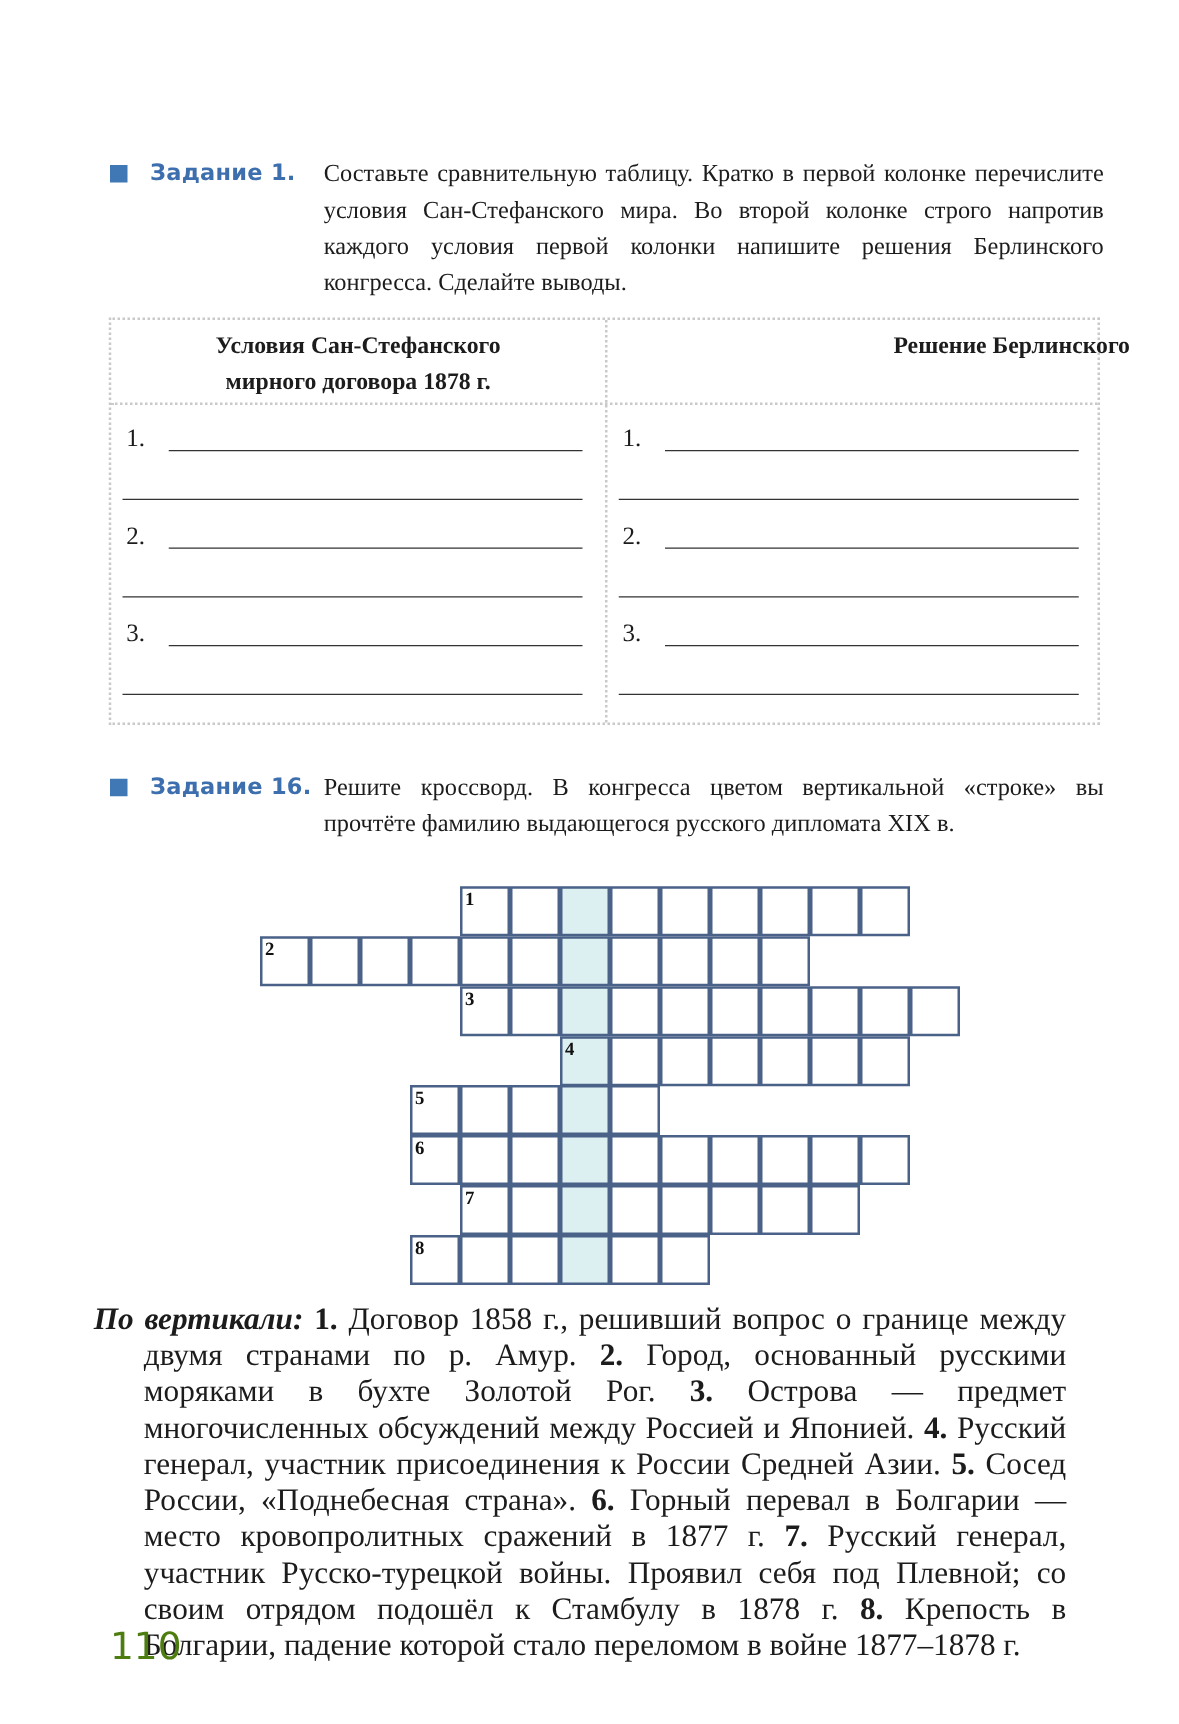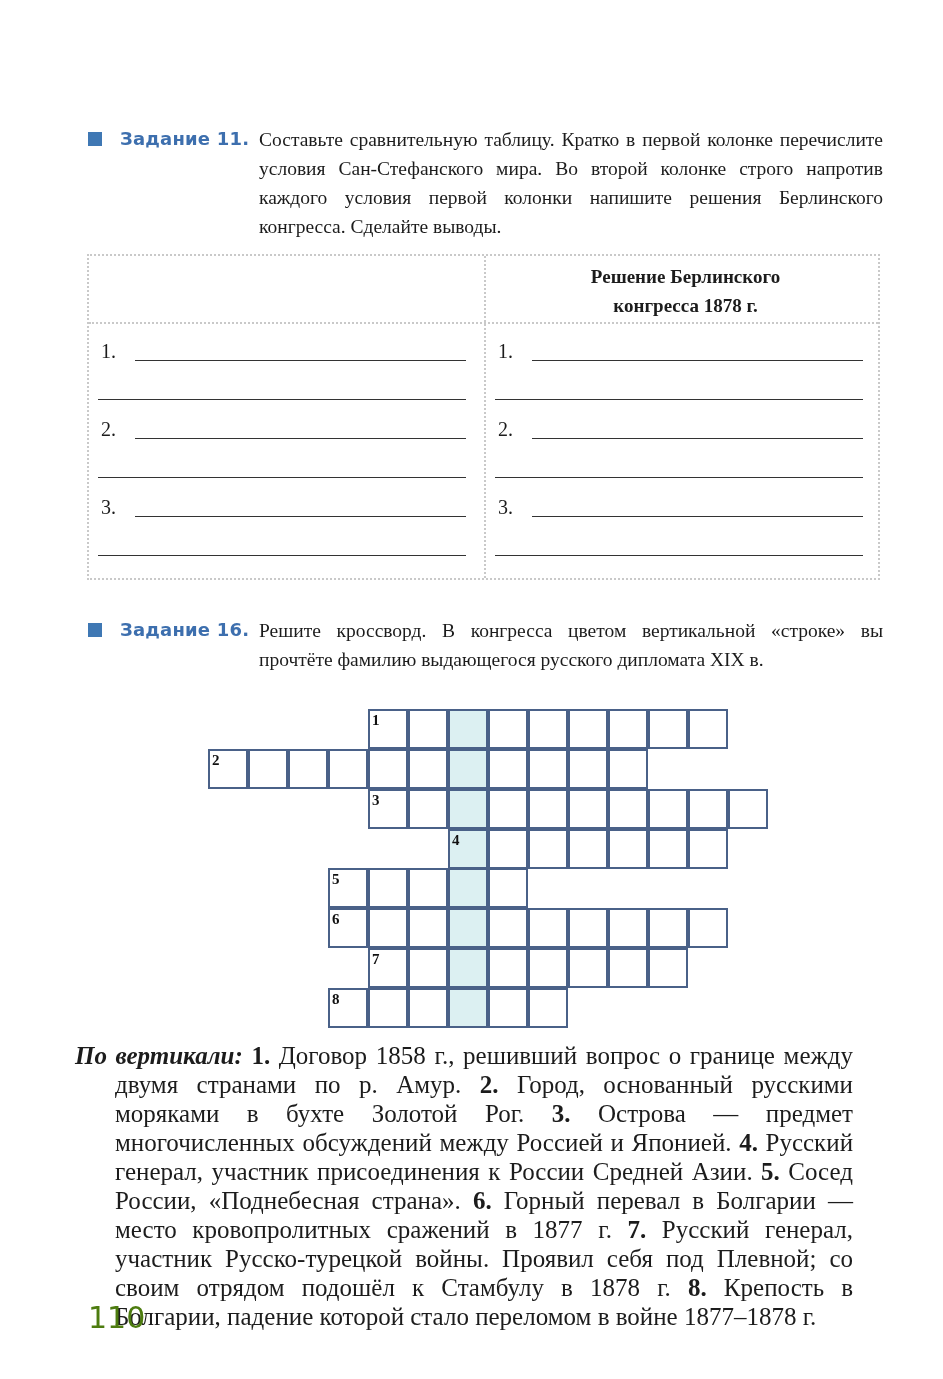--- a/index.html
+++ b/index.html
@@ -15,21 +15,21 @@
 
   
   .cmp-table { position: absolute; left: 87px; top: 254px; width: 793px; height: 326px;
                border: 2px dotted #c9c9c9; box-sizing: border-box; }
   .cmp-head-row { position: absolute; left: 0; top: 0; width: 100%; height: 68px;
                   border-bottom: 2px dotted #c9c9c9; box-sizing: border-box; }
   .cmp-divider { position: absolute; left: 395px; top: 0; bottom: 0; border-left: 2px dotted #c9c9c9; }
   .cmp-head { position: absolute; top: 6px; width: 395px; text-align: center; font-weight: bold;
               font-size: 19px; line-height: 29px; }
   .cmp-head.left { left: 0; }
-  .cmp-head.right { left: 399px; }
+  .cmp-head.right { left: 420px; text-align: right; }
   .cmp-col { position: absolute; top: 68px; width: 395px; height: 254px; }
   .cmp-col.left { left: 0; }
   .cmp-col.right { left: 397px; }
   .item { position: absolute; left: 0; width: 100%; height: 78px; }
   .item-num { position: absolute; left: 12px; top: 16px; font-size: 20px; }
   .line1 { position: absolute; left: 46px; right: 18px; top: 36px; border-bottom: 1.5px solid #333; }
   .line2 { position: absolute; left: 9px; right: 18px; top: 75px; border-bottom: 1.5px solid #333; }
 
   
   .crossword { position: absolute; left: 0; top: 0; width: 943px; height: 1379px; pointer-events: none; }
@@ -48,31 +48,34 @@
 
   .page-number { position: absolute; left: 88px; top: 1300px; font-family: "DejaVu Sans", sans-serif;
                  font-size: 30px; color: #4d7c0f; }
 </style>
 </head>
 <body>
 
 <div class="task" style="top:128px;">
   <div class="task-head">
     <span class="bullet"></span>
-    <span class="task-label">Задание 11.</span>
+    <span class="task-label">Задание 1.</span>
   </div>
   <div class="task-text">Составьте сравнительную таблицу. Кратко в первой колонке перечислите условия Сан-Стефанского мира. Во второй колонке строго напротив каждого условия первой колонки напишите решения Берлинского конгресса. Сделайте выводы.</div>
 </div>
 
 <div class="cmp-table">
   <div class="cmp-head-row"></div>
   <div class="cmp-divider"></div>
+  <div class="cmp-head left">
+    <div>Условия Сан-Стефанского</div>
+    <div>мирного договора 1878 г.</div>
+  </div>
   <div class="cmp-head right">
     <div>Решение Берлинского</div>
-    <div>конгресса 1878 г.</div>
   </div>
 
   <div class="cmp-col left">
     <div class="item" style="top:0px;">
       <span class="item-num">1.</span>
       <div class="line1"></div>
       <div class="line2"></div>
     </div>
     <div class="item" style="top:78px;">
       <span class="item-num">2.</span>

